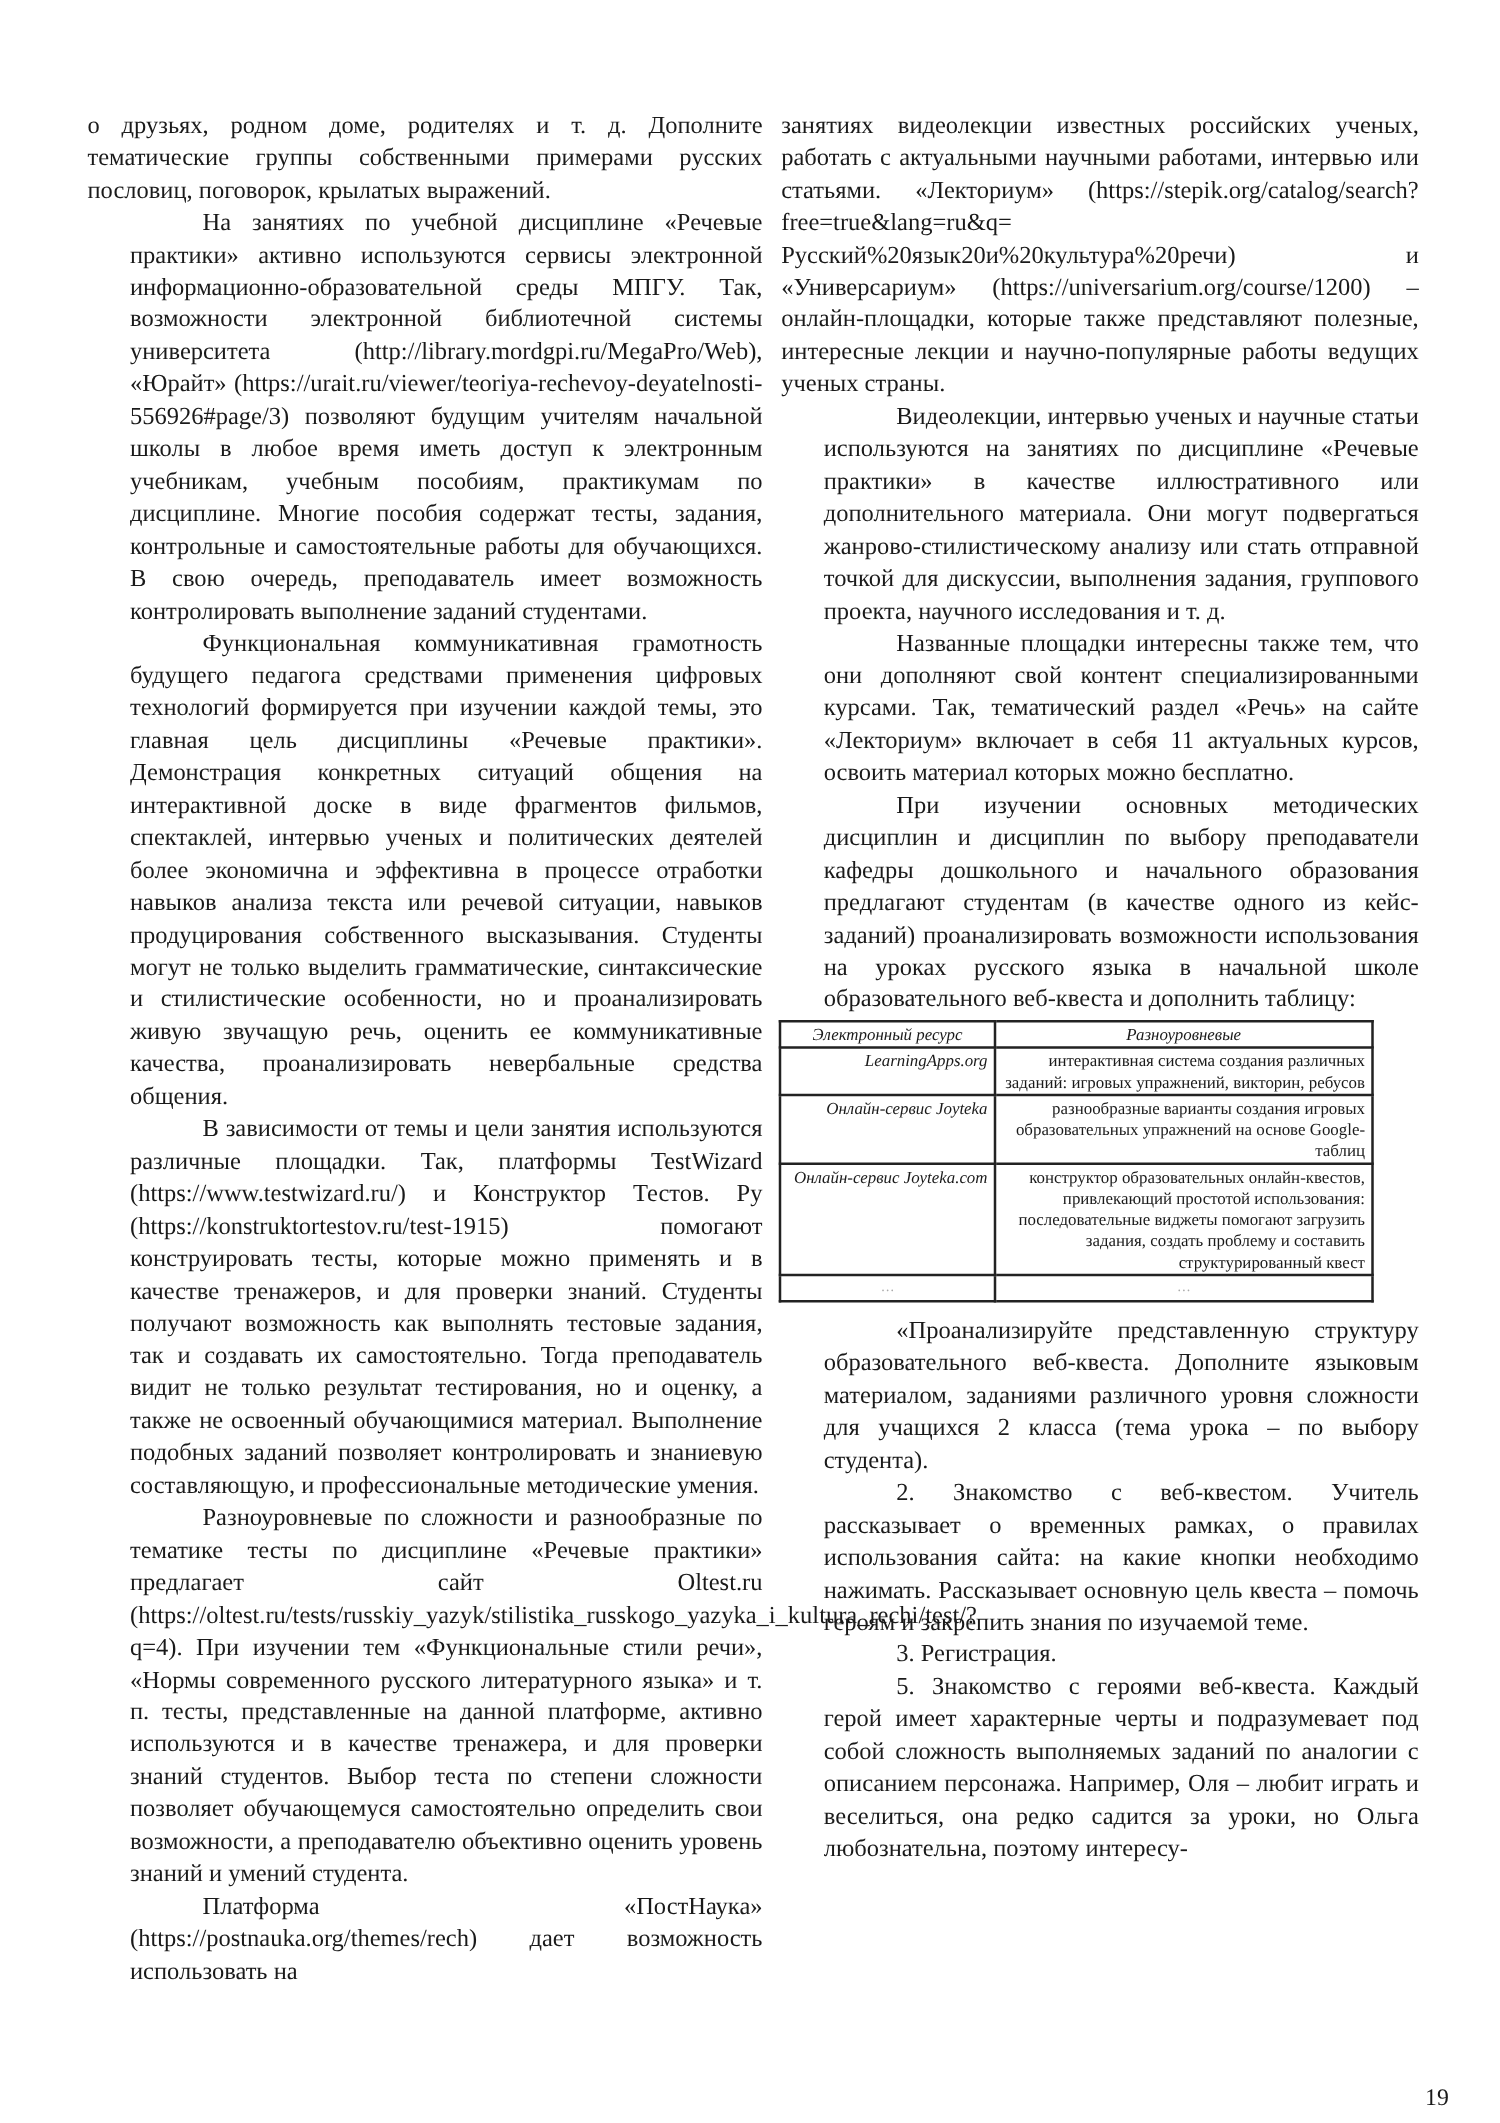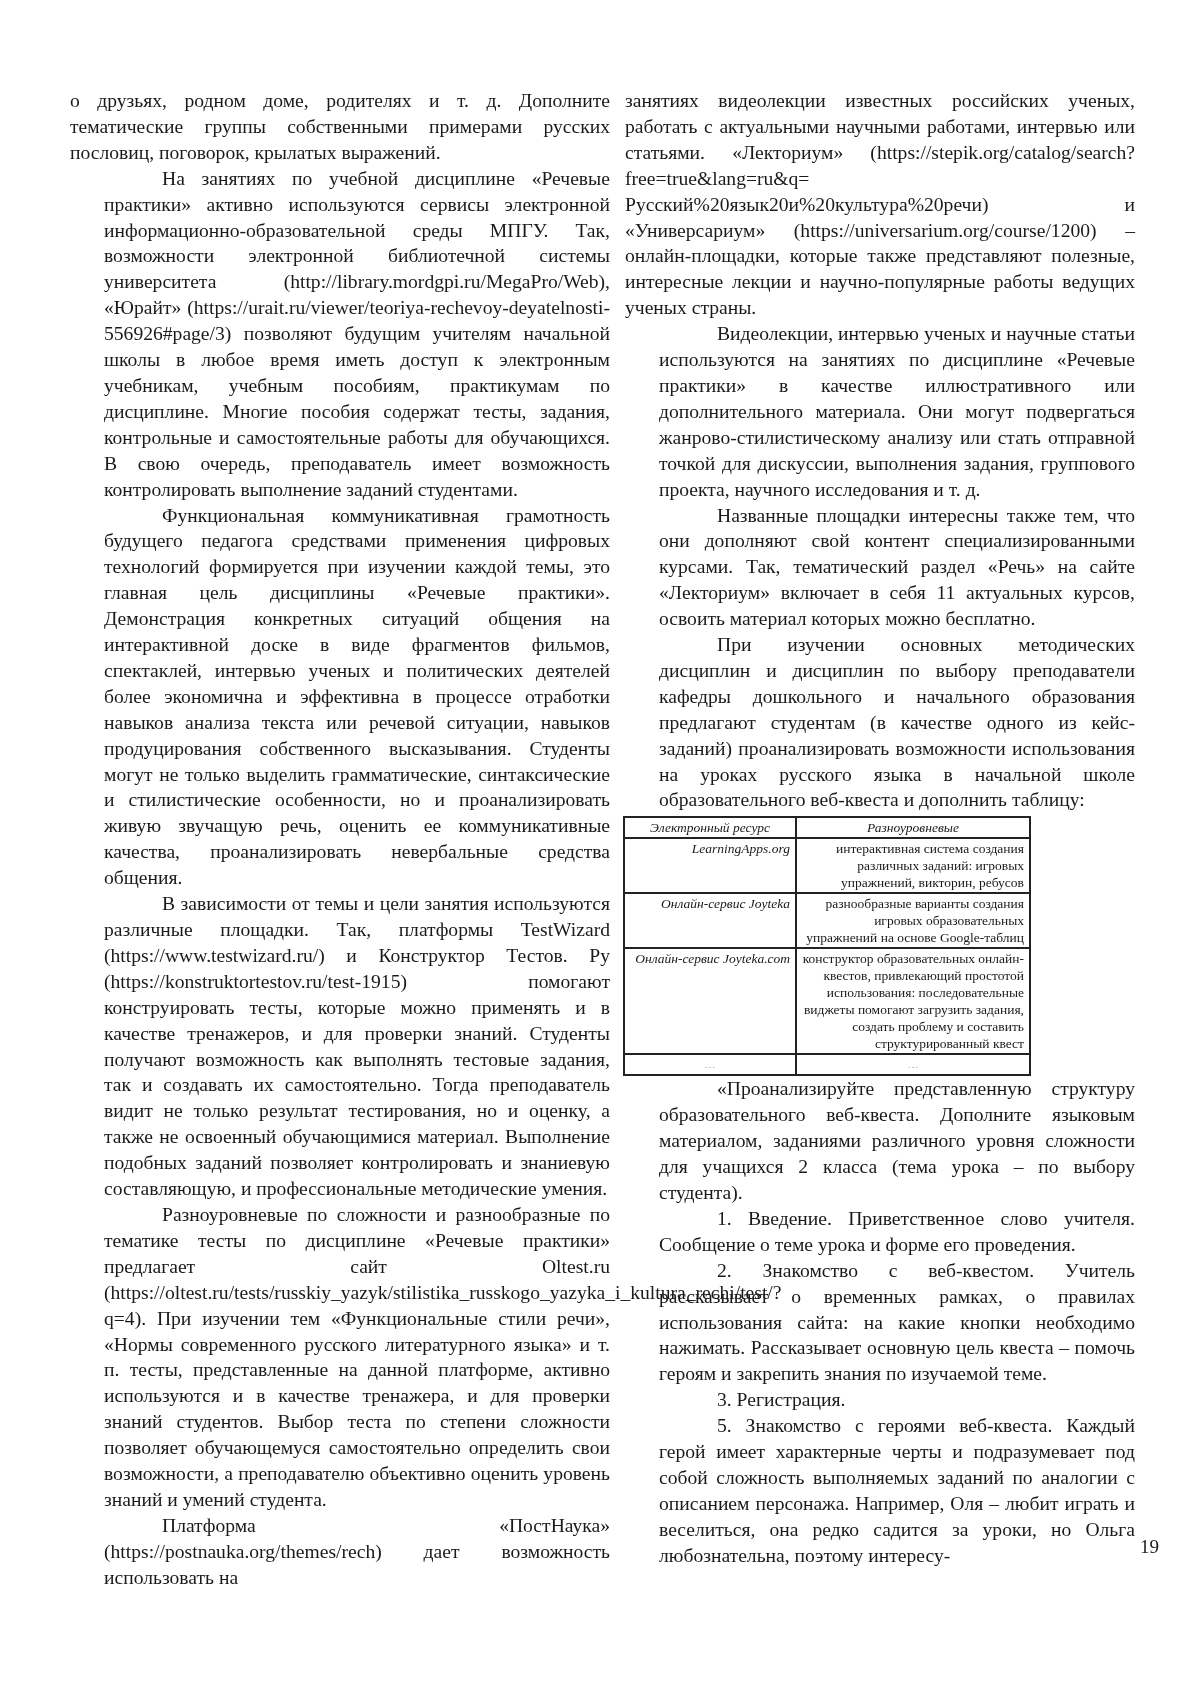--- a/index.html
+++ b/index.html
@@ -4,27 +4,27 @@
 <style>
   html, body { margin: 0; padding: 0; background: #ffffff; }
   body { width: 1200px; height: 1698px; position: relative; overflow: hidden;
          font-family: "Liberation Serif", serif; color: #1a1a1a; }
   .col { position: absolute; top: 88px; font-size: 19.6px; line-height: 25.9px;
          text-align: justify; hyphens: manual; }
   .col.left { left: 70px; width: 540px; }
   .col.right { left: 625px; width: 510px; }
   .col p { margin: 0; text-indent: 0; font-family: Liberation Serif, serif; }
   .col p.ind { text-indent: 58px; margin-left: 34px; }
-  table.res { border-collapse: collapse; width: 408px; margin: 3px 0 0 -2px;
+  table.res { border-collapse: collapse; width: 476px; margin: 3px 0 10px -2px;
               font-size: 13.5px; line-height: 17px; }
   table.res td, table.res th { border: 2px solid #222; padding: 1px 5px; vertical-align: top; text-align: right; }
   table.res th { font-weight: normal; font-style: italic; text-align: center; }
   table.res td.res-name { font-style: italic; width: 160px; }
   table.res tr.dots td { text-align: center; color: #aaa; font-size: 11px; height: 14px; }
-  .page-number { position: absolute; left: 1140px; top: 1536px; font-size: 19px; }
+  .page-number { position: absolute; left: 1140px; top: 1668px; font-size: 19px; }
 </style>
 </head>
 <body>
 
 <div class="col left">
   <p>о друзьях, родном доме, родителях и т. д. Дополните тематические группы собственными примерами русских пословиц, поговорок, крылатых выражений.</p>
   <p class="ind">На занятиях по учебной дисциплине «Речевые практики» активно используются сервисы электронной информационно-образовательной среды МПГУ. Так, возможности электронной библиотечной системы университета (http://library.mordgpi.ru/MegaPro/Web), «Юрайт» (https://urait.ru/viewer/teoriya-rechevoy-deyatelnosti-556926#page/3) позволяют будущим учителям начальной школы в любое время иметь доступ к электронным учебникам, учебным пособиям, практикумам по дисциплине. Многие пособия содержат тесты, задания, контрольные и самостоятельные работы для обучающихся. В свою очередь, преподаватель имеет возможность контролировать выполнение заданий студентами.</p>
   <p class="ind">Функциональная коммуникативная грамотность будущего педагога средствами применения цифровых технологий формируется при изучении каждой темы, это главная цель дисциплины «Речевые практики». Демонстрация конкретных ситуаций общения на интерактивной доске в виде фрагментов фильмов, спектаклей, интервью ученых и политических деятелей более экономична и эффективна в процессе отработки навыков анализа текста или речевой ситуации, навыков продуцирования собственного высказывания. Студенты могут не только выделить грамматические, синтаксические и стилистические особенности, но и проанализировать живую звучащую речь, оценить ее коммуникативные качества, проанализировать невербальные средства общения.</p>
   <p class="ind">В зависимости от темы и цели занятия используются различные площадки. Так, платформы TestWizard (https://www.testwizard.ru/) и Конструктор Тестов. Ру (https://konstruktortestov.ru/test-1915) помогают конструировать тесты, которые можно применять и в качестве тренажеров, и для проверки знаний. Студенты получают возможность как выполнять тестовые задания, так и создавать их самостоятельно. Тогда преподаватель видит не только результат тестирования, но и оценку, а также не освоенный обучающимися материал. Выполнение подобных заданий позволяет контролировать и знаниевую составляющую, и профессиональные методические умения.</p>
   <p class="ind">Разноуровневые по сложности и разнообразные по тематике тесты по дисциплине «Речевые практики» предлагает сайт Oltest.ru (https://oltest.ru/tests/russkiy_yazyk/stilistika_russkogo_yazyka_i_kultura_rechi/test/?q=4). При изучении тем «Функциональные стили речи», «Нормы современного русского литературного языка» и т. п. тесты, представленные на данной платформе, активно используются и в качестве тренажера, и для проверки знаний студентов. Выбор теста по степени сложности позволяет обучающемуся самостоятельно определить свои возможности, а преподавателю объективно оценить уровень знаний и умений студента.</p>
@@ -56,19 +56,18 @@
       <td>конструктор образовательных онлайн-квестов, привлекающий простотой использования: последовательные виджеты помогают загрузить задания, создать проблему и составить структурированный квест</td>
     </tr>
     <tr class="dots">
       <td>…</td>
       <td>…</td>
     </tr>
   </tbody>
     </table>
 
   <p class="ind">«Проанализируйте представленную структуру образовательного веб-квеста. Дополните языковым материалом, заданиями различного уровня сложности для учащихся 2 класса (тема урока – по выбору студента).</p>
-  <p class="ind">1. Введение. Приветственное слово учителя. Сообщение о теме урока и форме его проведения.</p>
   <p class="ind">2. Знакомство с веб-квестом. Учитель рассказывает о временных рамках, о правилах использования сайта: на какие кнопки необходимо нажимать. Рассказывает основную цель квеста – помочь героям и закрепить знания по изучаемой теме.</p>
   <p class="ind">3. Регистрация.</p>
   <p class="ind">5. Знакомство с героями веб-квеста. Каждый герой имеет характерные черты и подразумевает под собой сложность выполняемых заданий по аналогии с описанием персонажа. Например, Оля – любит играть и веселиться, она редко садится за уроки, но Ольга любознательна, поэтому интересу-</p>
 </div>
 
 <div class="page-number">19</div>
 
 </body></html>

